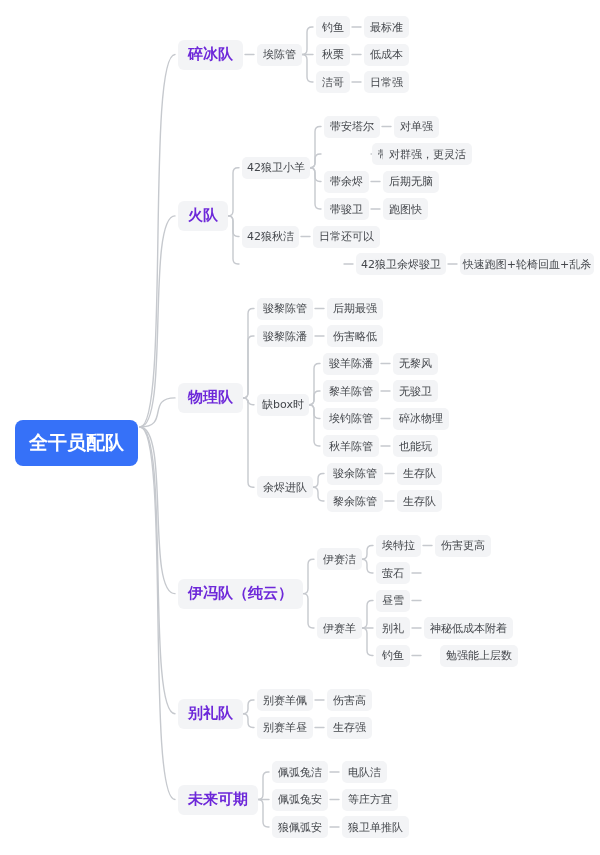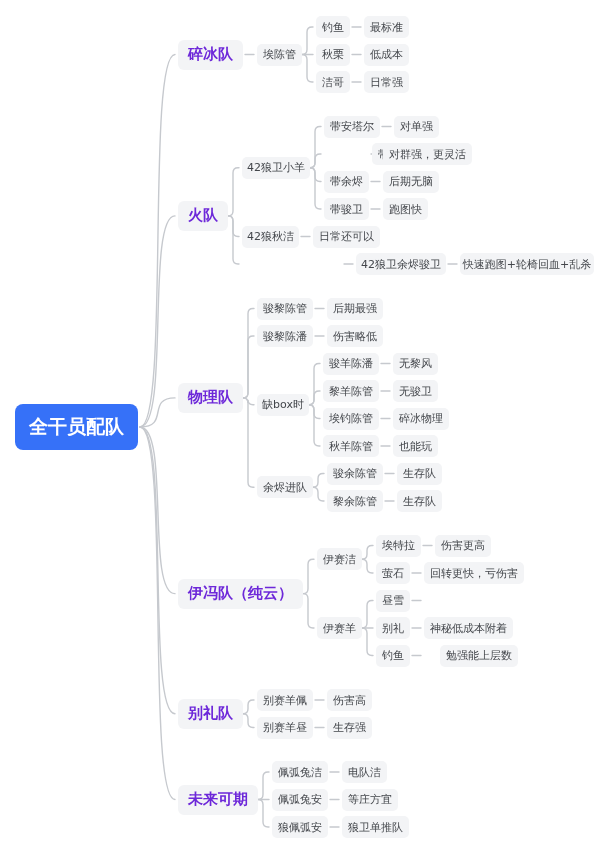--- a/index.html
+++ b/index.html
@@ -13,21 +13,21 @@
   .node{
     position:absolute;box-sizing:border-box;
     display:flex;align-items:center;justify-content:center;
     background:var(--node-bg,#f3f4f6);
     color:var(--node-text,#43464b);
     border-radius:5px;white-space:nowrap;overflow:hidden;
   }
   .node.d-root{
     background:var(--root-bg,#3671f8);
     color:var(--root-text,#ffffff);
-    font-weight:bold;font-size:19px;border-radius:8px;
+    font-weight:bold;font-size:19px;border-radius:8px;margin-top:16px;
   }
   .node.d-1{font-weight:bold;font-size:15px;color:#6d28d9;border-radius:6px;}
   .node.d-n{font-size:11px;}
 </style>
 </head>
 <body style="--canvas-bg: #ffffff; --root-bg: #3671f8; --root-text: #ffffff; --node-bg: #f3f4f6; --node-text: #43464b;">
 
 <div id="canvas">
   <svg id="wires" width="600" height="855">
       <path d="M 140 427 C 170 427, 146 54.5, 175 54.5" fill="none" stroke="#c6c9ce" stroke-width="1.4" stroke-linecap="round"></path>
@@ -139,21 +139,20 @@
     <div class="node d-n" style="left: 257px; top: 476.25px; width: 56px; height: 22px;">余烬进队</div>
     <div class="node d-n" style="left: 327px; top: 462.5px; width: 56px; height: 22px;">骏余陈管</div>
     <div class="node d-n" style="left: 397px; top: 462.5px; width: 45px; height: 22px;">生存队</div>
     <div class="node d-n" style="left: 327px; top: 490px; width: 56px; height: 22px;">黎余陈管</div>
     <div class="node d-n" style="left: 397px; top: 490px; width: 45px; height: 22px;">生存队</div>
     <div class="node d-1" style="left: 178px; top: 578.625px; width: 125px; height: 30px;">伊冯队（纯云）</div>
     <div class="node d-n" style="left: 317px; top: 548.25px; width: 45px; height: 22px;">伊赛洁</div>
     <div class="node d-n" style="left: 376px; top: 534.5px; width: 45px; height: 22px;">埃特拉</div>
     <div class="node d-n" style="left: 435px; top: 534.5px; width: 56px; height: 22px;">伤害更高</div>
     <div class="node d-n" style="left: 376px; top: 562px; width: 34px; height: 22px;">萤石</div>
-    <div class="node d-n" style="left: 424px; top: 562px; width: 100px; height: 22px;">回转更快，亏伤害</div>
     <div class="node d-n" style="left: 317px; top: 617px; width: 45px; height: 22px;">伊赛羊</div>
     <div class="node d-n" style="left: 376px; top: 589.5px; width: 34px; height: 22px;">昼雪</div>
     <div class="node d-n" style="left: 376px; top: 617px; width: 34px; height: 22px;">别礼</div>
     <div class="node d-n" style="left: 424px; top: 617px; width: 89px; height: 22px; font-family: Liberation Serif, serif;">神秘低成本附着</div>
     <div class="node d-n" style="left: 376px; top: 644.5px; width: 34px; height: 22px;">钓鱼</div>
     <div class="node d-n" style="left: 440px; top: 644.5px; width: 78px; height: 22px;">勉强能上层数</div>
     <div class="node d-1" style="left: 178px; top: 698.75px; width: 65px; height: 30px;">别礼队</div>
     <div class="node d-n" style="left: 257px; top: 689px; width: 56px; height: 22px;">别赛羊佩</div>
     <div class="node d-n" style="left: 327px; top: 689px; width: 45px; height: 22px;">伤害高</div>
     <div class="node d-n" style="left: 257px; top: 716.5px; width: 56px; height: 22px;">别赛羊昼</div>

